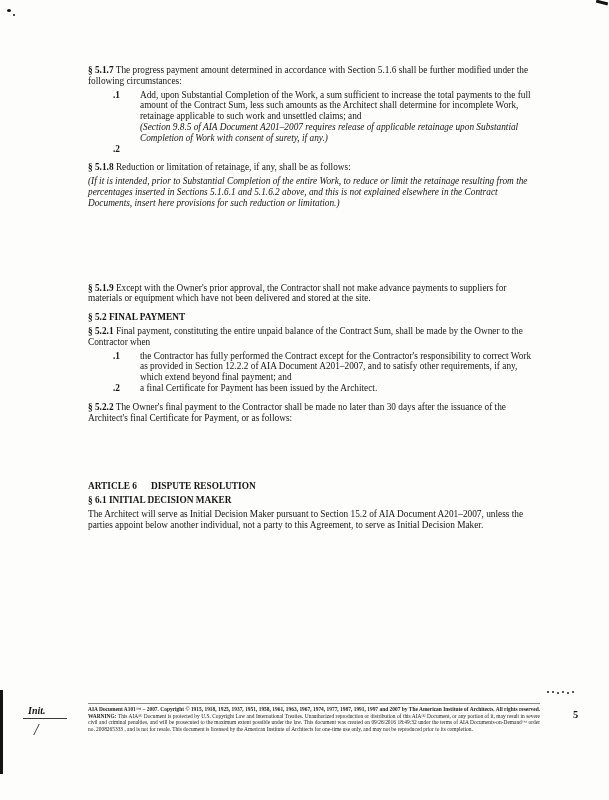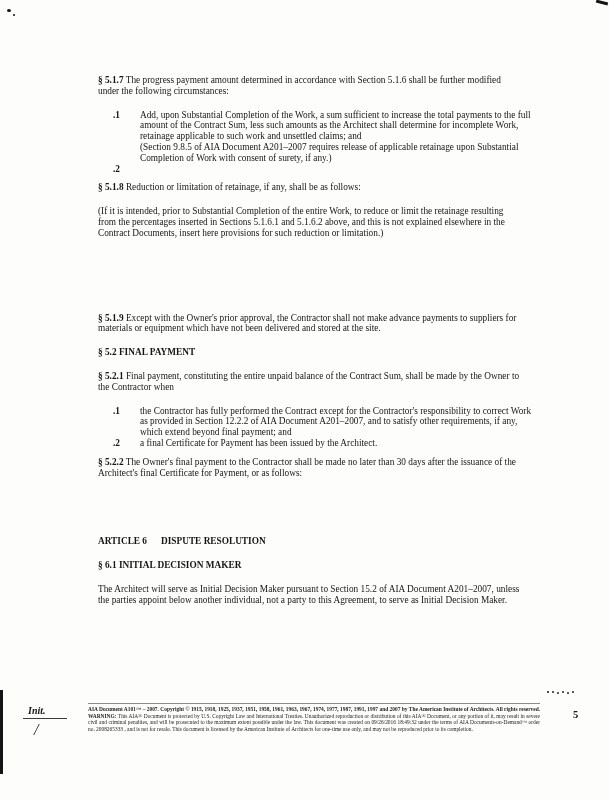--- a/index.html
+++ b/index.html
@@ -14,23 +14,23 @@
     color: #161616;
   }
   .content {
     position: absolute;
     left: 85px;
     top: 62px;
     width: 450px;
     font-size: 9.3px;
     line-height: 10.8px;
   }
-  p { margin: 13px; }
+  p { margin: 3px; }
   .b { font-weight: bold; }
-  .i { }
+  .i { font-style: italic; }
   .mt6 { margin-top: 6px; }
   .mt8 { margin-top: 8px; }
   .mt58 { margin-top: 58px; }
   .mt74 { margin-top: 74px; }
   .li { display: flex; }
   .li .num { flex: 0 0 27px; margin-left: 28px; font-weight: bold; }
   .li .txt { flex: 1; }
   .art6-title { margin-left: 14px; }
 
   

